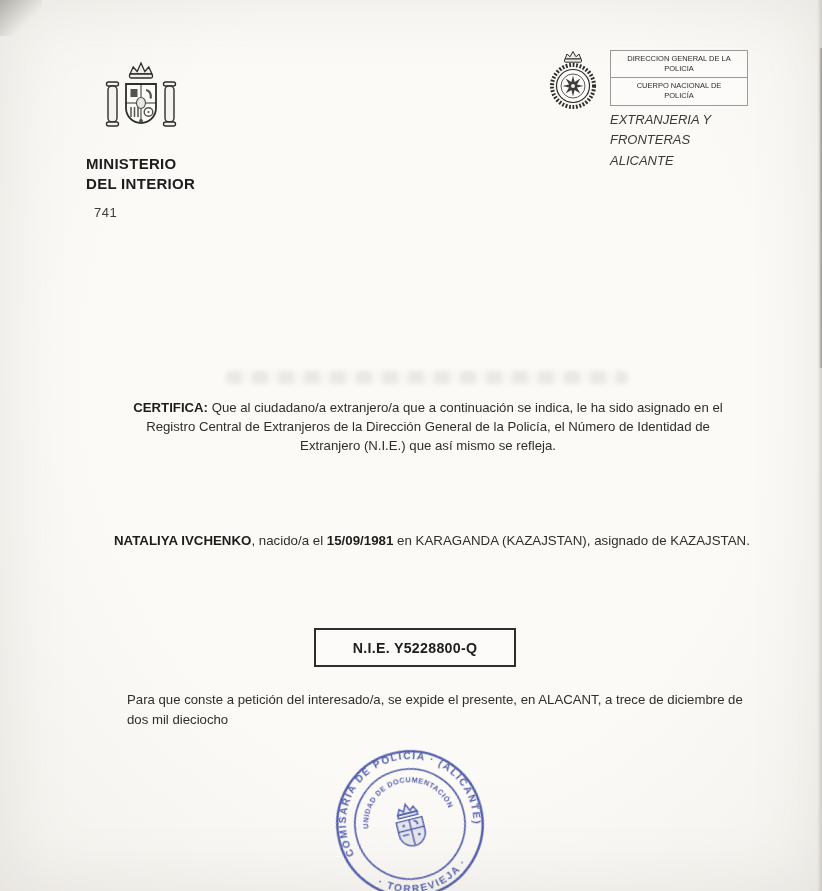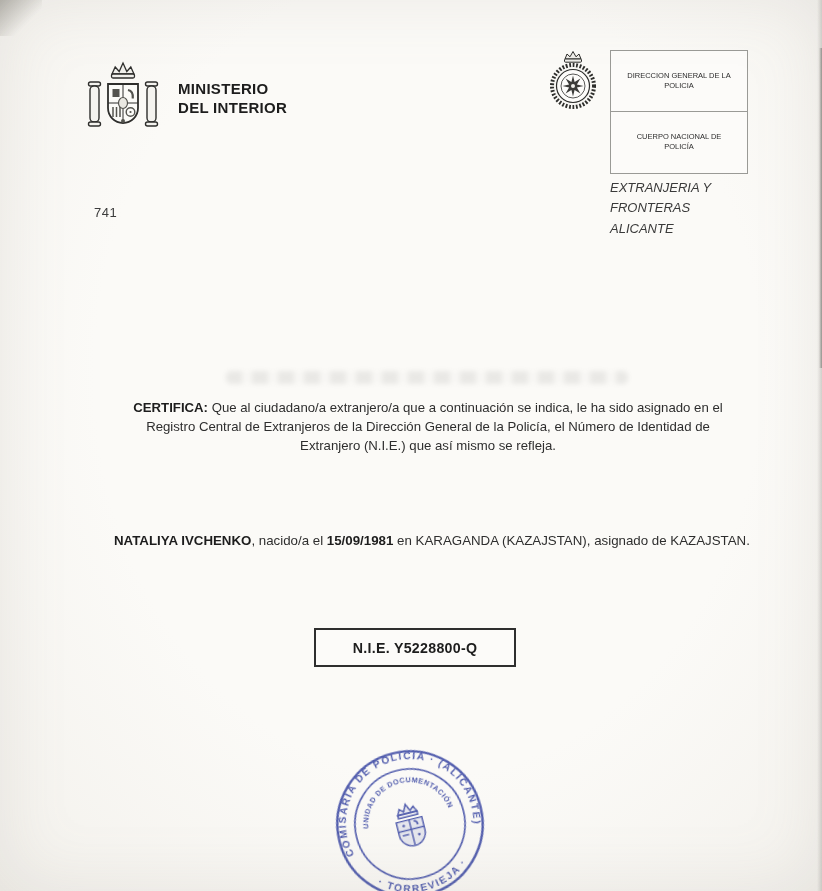--- a/index.html
+++ b/index.html
@@ -31,29 +31,29 @@
     right:0;top:48px;width:3px;height:320px;
     background:linear-gradient(to left, rgba(70,68,62,.45), rgba(70,68,62,0));
   }
   .smudge{
     left:226px;top:371px;width:402px;height:13px;border-radius:5px;
     background:repeating-linear-gradient(90deg, rgba(110,110,108,.45) 0 16px, rgba(110,110,108,.08) 16px 26px);
     filter:blur(2.6px);opacity:.28;
   }
 
   
-  .ministry{position:absolute;left:86px;top:60px;display:flex;align-items:center;gap:18px;}
+  .ministry{position:absolute;left:86px;top:60px;display:flex;align-items:center;gap:18px;flex-direction:column;}
   .ministry-name{font-weight:bold;font-size:15px;line-height:1.3;color:#1d1d1d;letter-spacing:.3px;}
 
   
   .police-header{position:absolute;left:549px;top:50px;display:flex;align-items:flex-start;gap:13px;}
   .org-box{width:138px;color:#2c2c2c;}
   .org-cell{
     border:1px solid #9a9a96;background:#fcfbf9;
-    font-size:7.5px;line-height:1.35;text-align:center;padding:20px 2px;
+    font-size:7.5px;line-height:1.35;text-align:center;padding:3px 2px;
   }
   .org-cell + .org-cell{border-top:none;}
   .org-sub{font-size:13px;line-height:1.6;margin-top:4px;color:#3a3a3a;font-style:italic;}
 
   .doc-number{position:absolute;left:94px;top:205px;font-size:13px;color:#3c3c3c;letter-spacing:.5px;}
 
   p{margin:0;}
   .heading{
     position:absolute;left:117px;top:332px;width:652px;
     font-weight:bold;font-size:13.6px;line-height:1.45;color:#1f1f1f;letter-spacing:.2px;
@@ -165,20 +165,21 @@
 
   <p class="certifica"><b>CERTIFICA:</b> <span>Que al ciudadano/a extranjero/a que a continuación se indica, le ha sido asignado en el Registro Central de Extranjeros de la Dirección General de la Policía, el Número de Identidad de Extranjero (N.I.E.) que así mismo se refleja.</span></p>
 
   <p class="person"><b>NATALIYA IVCHENKO</b><span>, nacido/a el </span><b>15/09/1981</b><span> en </span><span>KARAGANDA (KAZAJSTAN)</span><span>, asignado de </span><span>KAZAJSTAN.</span></p>
 
   <div class="nie-box">
       <span>N.I.E.</span>
       <span>Y5228800-Q</span>
     </div>
 
+  <p class="closing">Para que conste a petición del interesado/a, se expide el presente, en ALACANT, a trece de diciembre de dos mil dieciocho</p>
 
   <svg class="stamp" viewBox="0 0 160 160">
     <defs>
       <path id="arcTop" d="M 26 100 A 58 58 0 1 1 134 100"></path>
       <path id="arcBottom" d="M 18 80 A 62 62 0 0 0 142 80"></path>
       <path id="arcInner" d="M 42 80 A 38 38 0 0 1 118 80"></path>
     </defs>
     <circle cx="80" cy="80" r="66" fill="none" stroke="#3c49a4" stroke-width="2.2"></circle>
     <circle cx="80" cy="80" r="50" fill="none" stroke="#3c49a4" stroke-width="1.5"></circle>
     <text font-size="9.2" fill="#3c49a4" letter-spacing="1.4">

